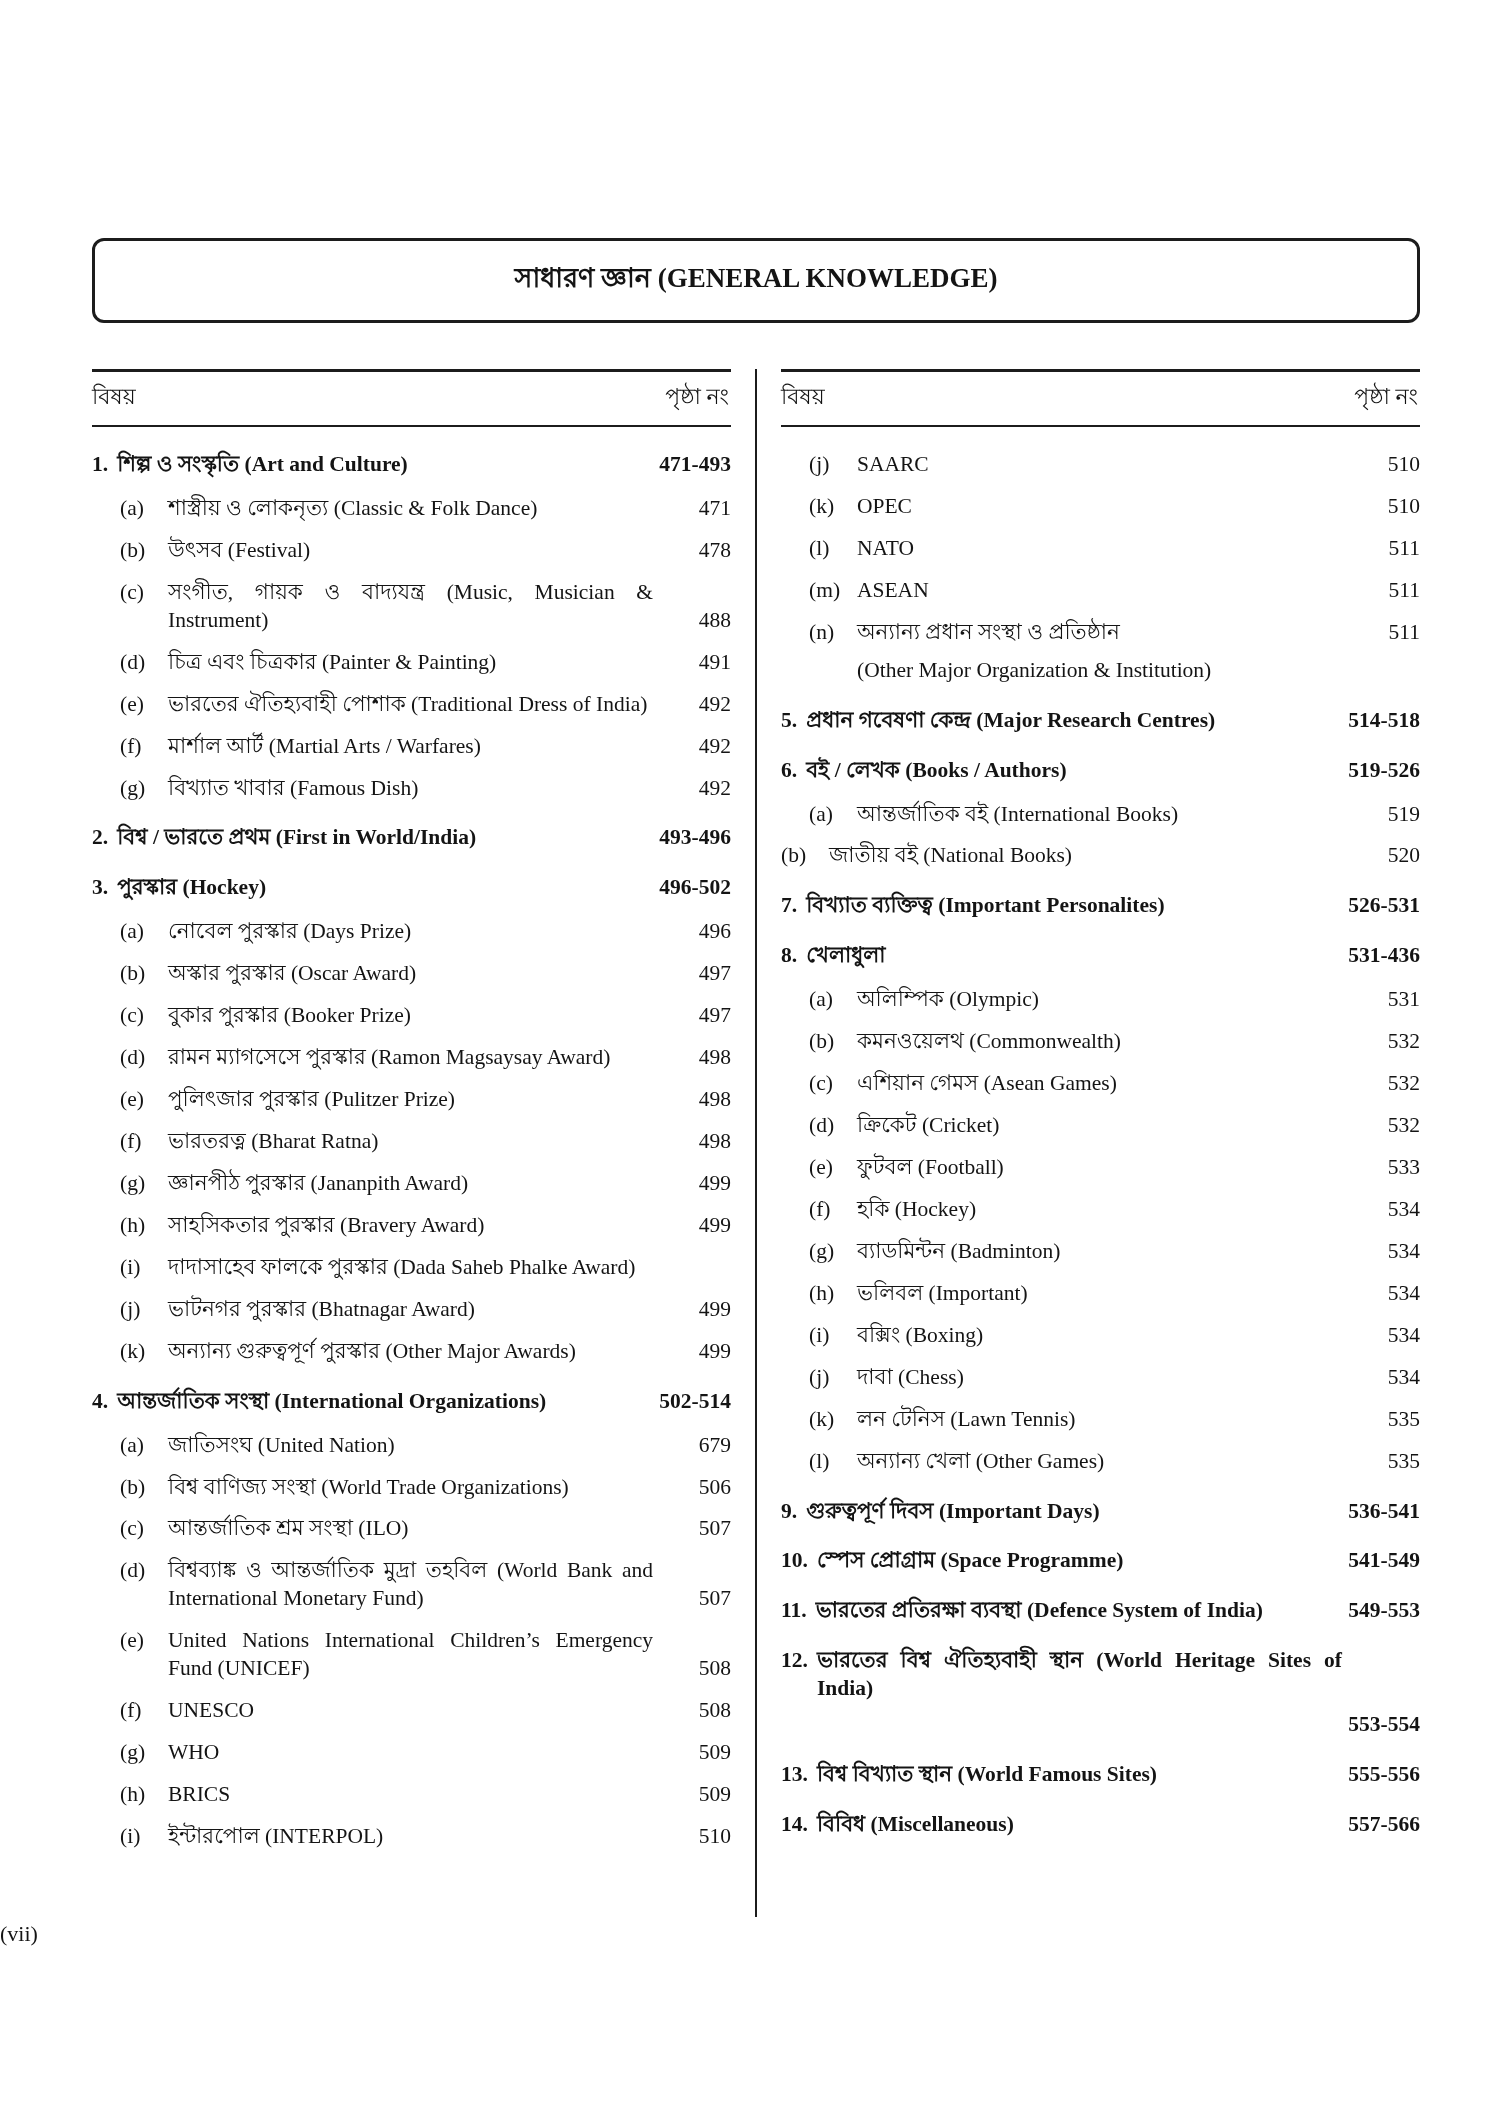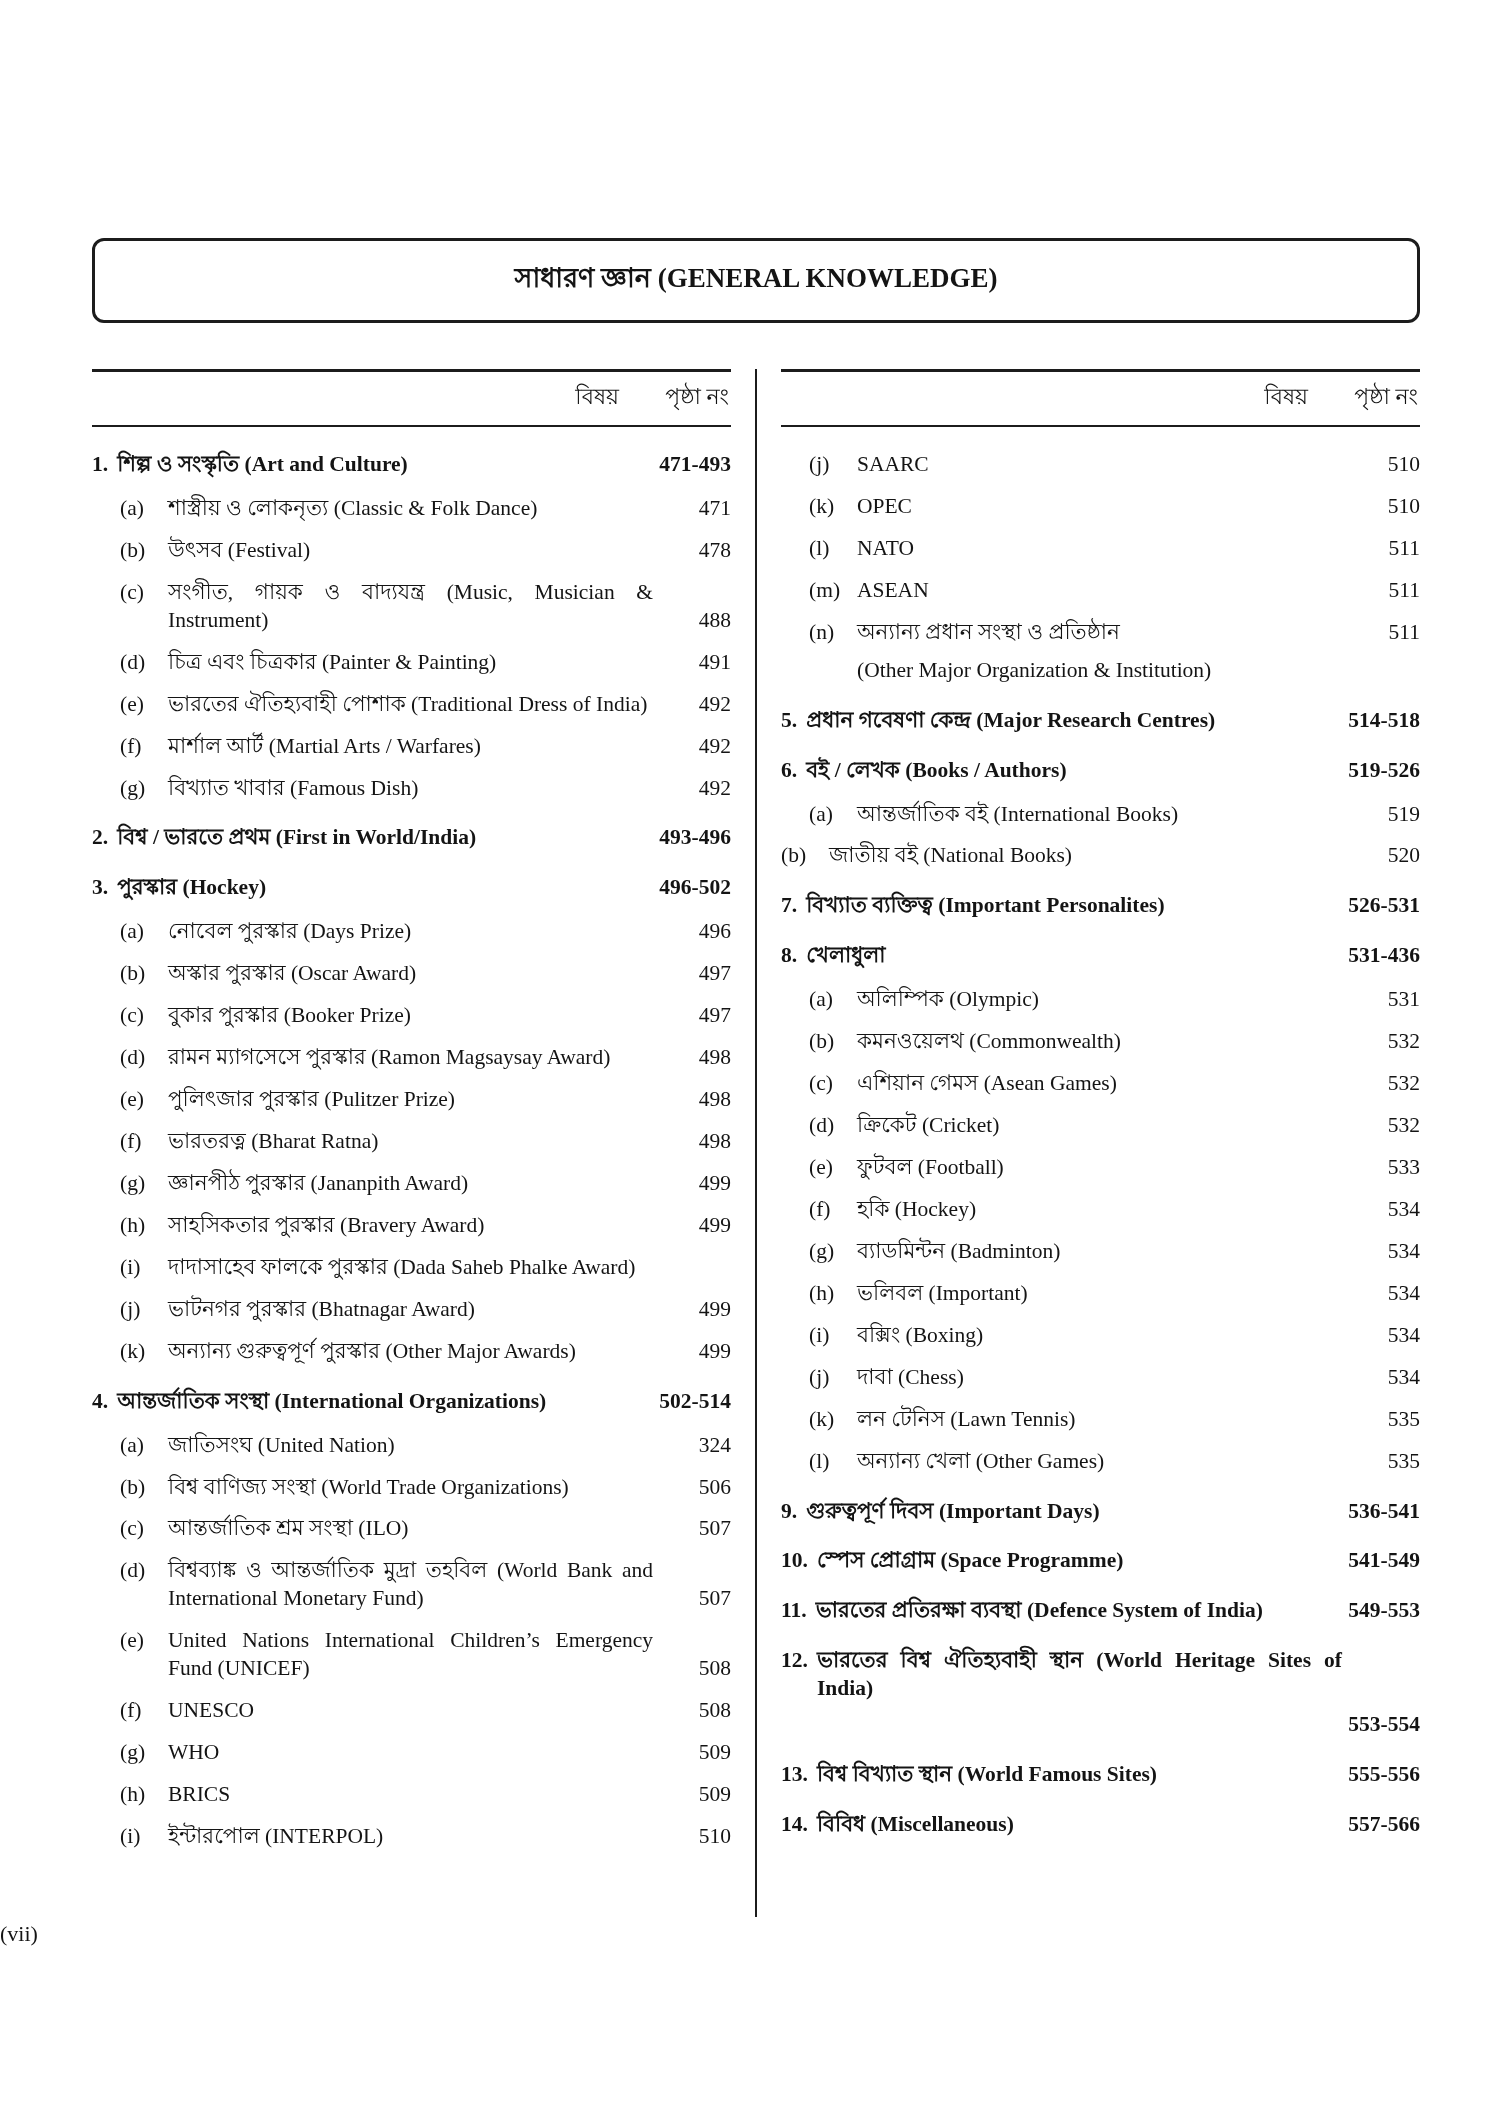--- a/index.html
+++ b/index.html
@@ -16,21 +16,21 @@
   }
   .columns { display:flex; align-items:stretch; min-height:1548px; }
   .col { flex:1 1 0; min-width:0; }
   .col-left  { padding-right:24px; }
   .col-right { padding-left:24px; }
   .divider { flex:0 0 2px; width:2px; background:#1c1c1c; }
   .col-header {
     display:flex; border-top:3.5px solid #1c1c1c; border-bottom:2px solid #1c1c1c;
     padding:7px 0 9px; font-size:22px; margin-bottom:24px;
   }
-  .hdr-subject { flex:1; text-align:right;font-family:Liberation Serif, serif; }
+  .hdr-subject { flex:1; text-align:left;font-family:Liberation Serif, serif; }
   .hdr-pages { flex:0 0 auto; width:112px; text-align:right; padding-right:2px; }
   .entry {
     display:flex; font-size:21.5px; line-height:1.3; margin-bottom:14px;
   }
   .entry .prefix { flex:0 0 auto; align-self:flex-start; }
   .entry .text   { flex:1 1 auto; align-self:flex-start; padding-right:12px; text-align:justify; }
   .entry .pages  { flex:0 0 auto; align-self:flex-end; min-width:66px; text-align:right; }
   .entry.section { font-weight:bold; margin-top:22px; margin-bottom:16px; }
   .entry.section .prefix { margin-right:9px; }
   .entry.sub .prefix, .entry.cont .prefix { width:48px; margin-left:28px; }
@@ -166,21 +166,21 @@
             <span class="pages">499</span>
           </div>
           <div class="entry section">
             <span class="prefix">4.</span>
             <span class="text">আন্তর্জাতিক সংস্থা (International Organizations)</span>
             <span class="pages">502-514</span>
           </div>
           <div class="entry sub">
             <span class="prefix">(a)</span>
             <span class="text">জাতিসংঘ (United Nation)</span>
-            <span class="pages">324</span>
+            <span class="pages">679</span>
           </div>
           <div class="entry sub">
             <span class="prefix">(b)</span>
             <span class="text">বিশ্ব বাণিজ্য সংস্থা (World Trade Organizations)</span>
             <span class="pages">506</span>
           </div>
           <div class="entry sub">
             <span class="prefix">(c)</span>
             <span class="text">আন্তর্জাতিক শ্রম সংস্থা (ILO)</span>
             <span class="pages">507</span>

